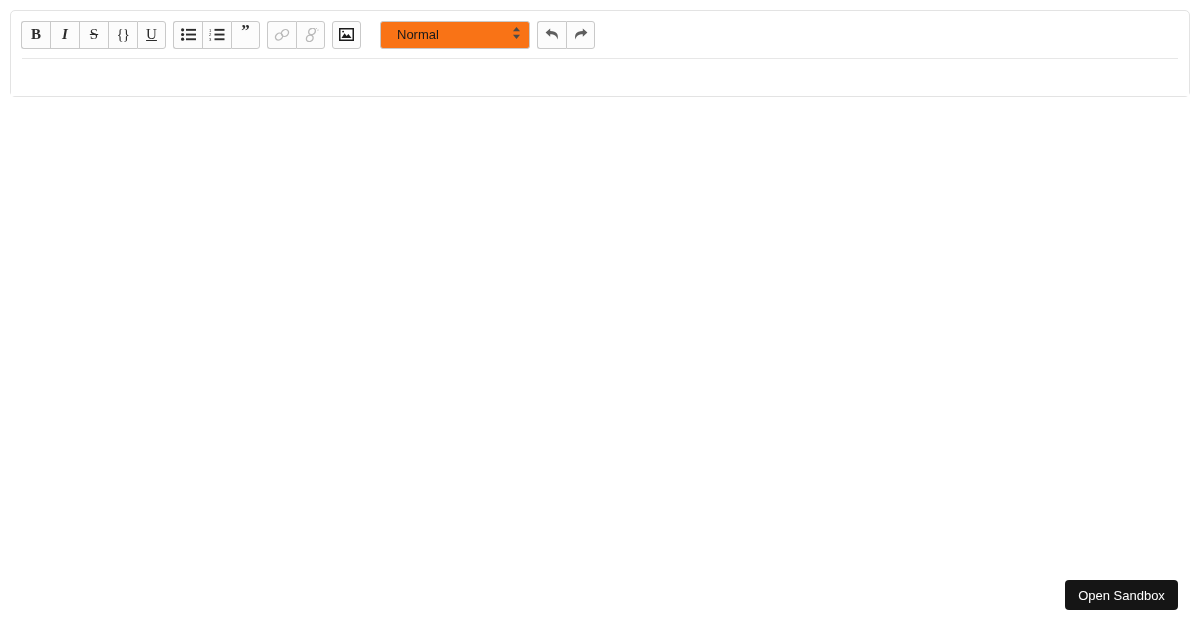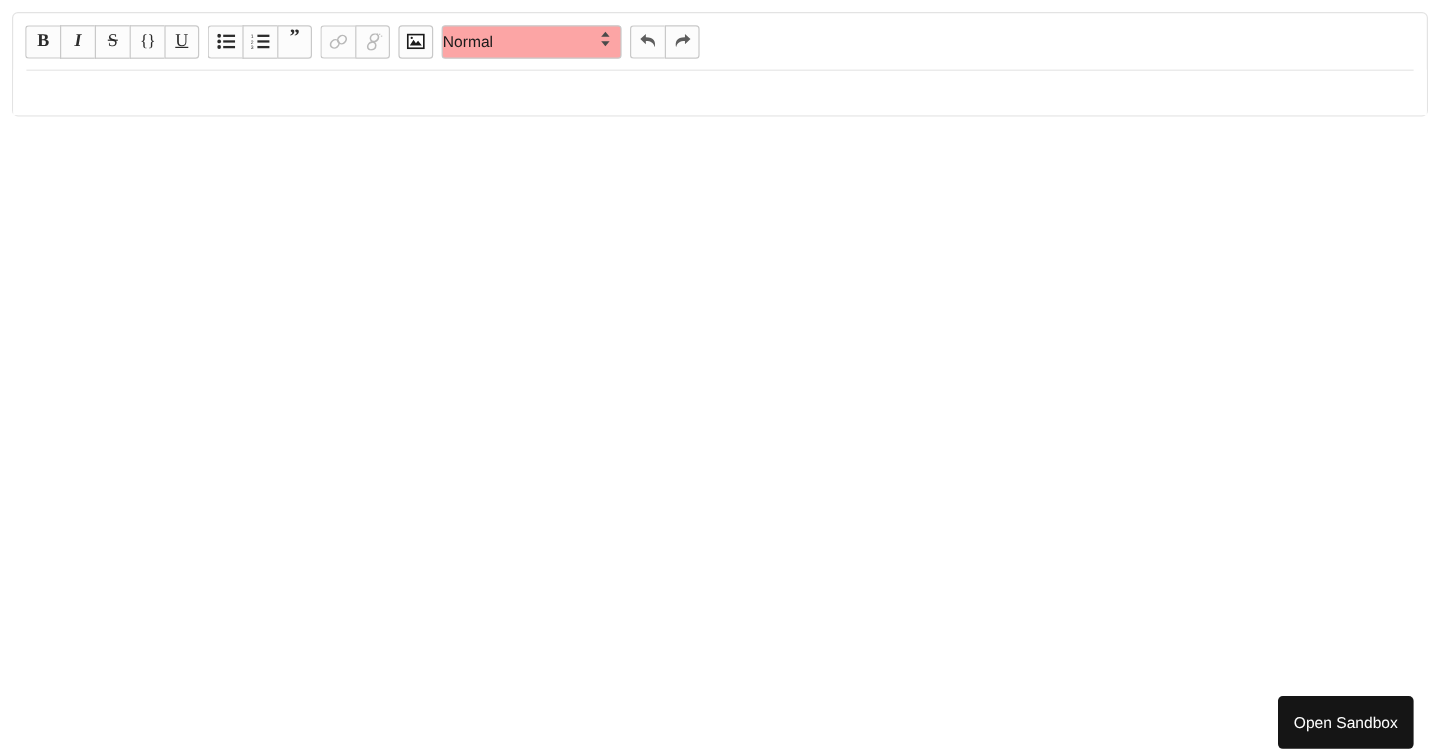--- a/index.html
+++ b/index.html
@@ -108,49 +108,50 @@
   .g-quote  { font-family: "Liberation Serif", serif; font-weight: bold; font-size: 17px; line-height: 0.6; padding-bottom: 6px; }
 
   
   .fmt-select-wrap {
     margin-right: 7px;
     position: relative;
   }
   .fmt-select {
     width: 150px;
     height: 28px;
-    background: #fca5a5;
+    background: #f97316;
     border: 1px solid #c9c9c9;
     border-radius: 3px;
     font-family: "Liberation Sans", sans-serif;
     font-size: 13px;
     color: #1a1a1a;
-    padding: 0 24px 0 0;
+    padding: 0 24px 0 16px;
     -webkit-appearance: none;
     -moz-appearance: none;
     appearance: none;
     cursor: pointer;
     line-height: 26px;
+    margin-left: 12px;
   }
   .fmt-arrows {
     position: absolute;
     right: 9px;
     top: 50%;
     transform: translateY(-50%);
     pointer-events: none;
     color: #4a4a4a;
   }
 
   
   .sandbox-btn {
     position: absolute;
     left: 1065px;
     top: 580px;
     width: 113px;
-    height: 44px;
+    height: 30px;
     background: #151515;
     color: #ffffff;
     border: none;
     border-radius: 4px;
     font-family: "Liberation Sans", sans-serif;
     font-size: 13px;
     display: flex;
     align-items: center;
     justify-content: center;
     cursor: pointer;

